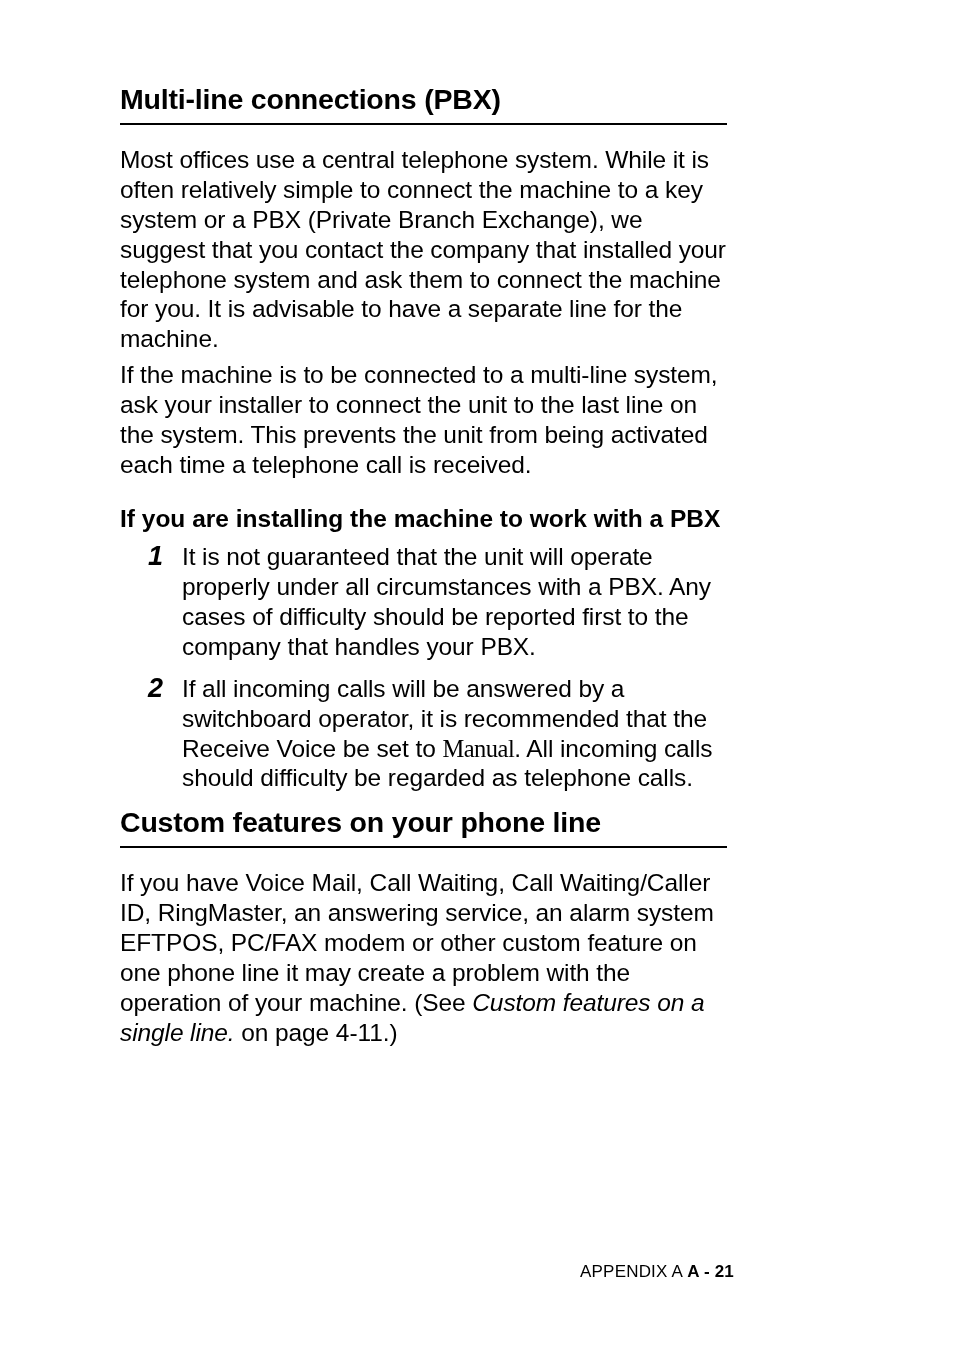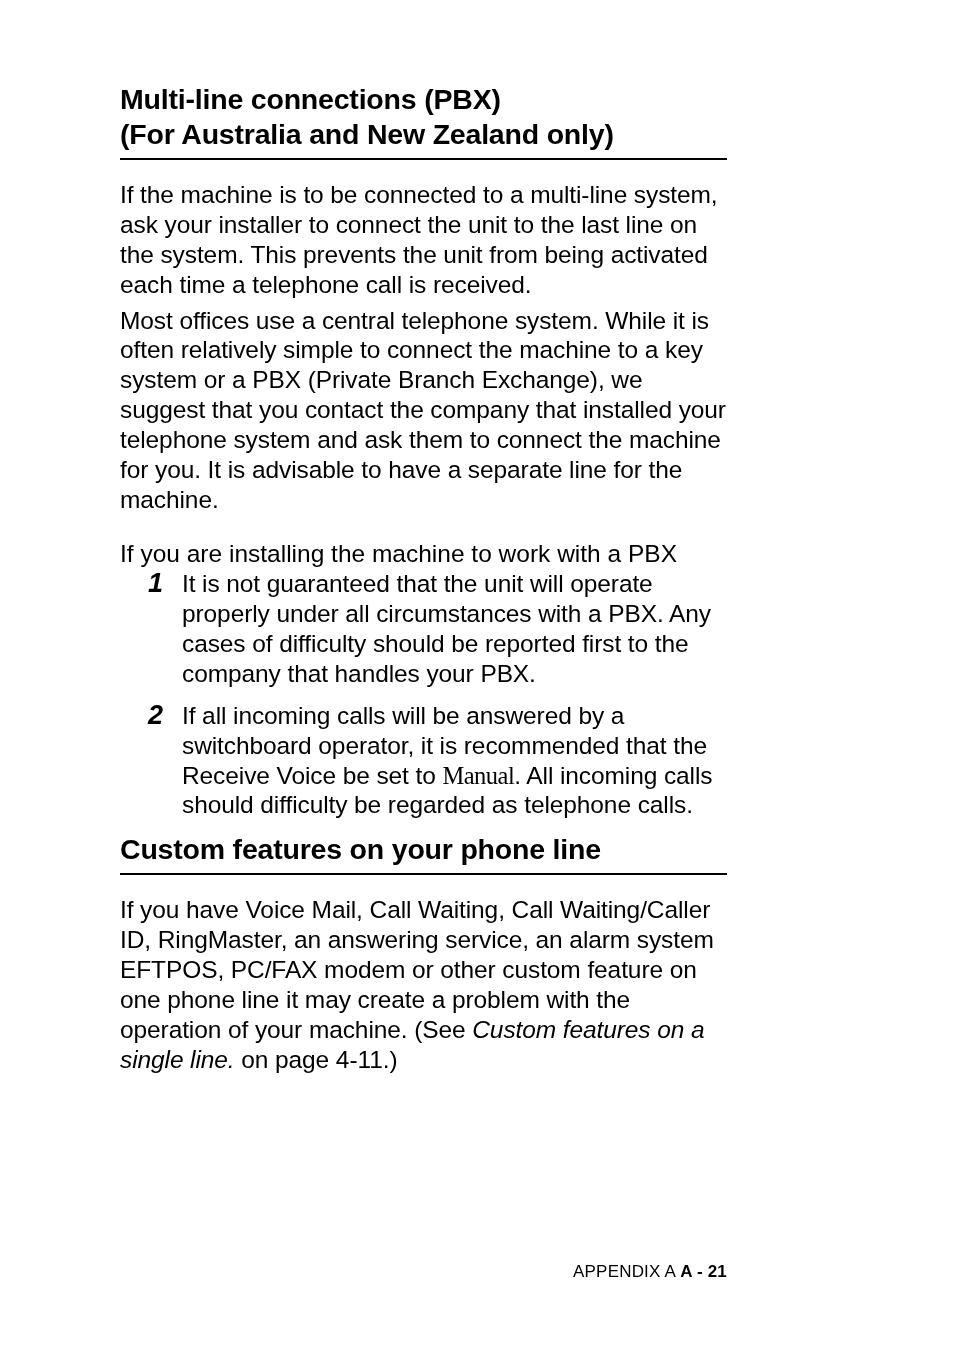--- a/index.html
+++ b/index.html
@@ -31,24 +31,25 @@
   }
   .body-text {
     font-family: Arial, Helvetica, sans-serif;
     font-size: 24.5px;
     line-height: 1.22;
     letter-spacing: -0.1px;
   }
   .block { margin-bottom: 6px; }
   .subhead {
     font-family: Arial, Helvetica, sans-serif;
-    font-weight: 400;
+    font-weight: 700;
     font-size: 24.5px;
     line-height: 1.25;
     margin-top: 24px;
+    margin-bottom: 8px;
   }
   .list {
     margin-left: 28px;
   }
   .list-item {
     display: flex;
     align-items: flex-start;
     gap: 14px;
     margin-bottom: 12px;
   }
@@ -63,40 +64,39 @@
   }
   .mono {
     font-family: Liberation Serif, serif;
     letter-spacing: -0.5px;
   }
   .section2 { }
   .italic { font-style: italic; }
   .footer {
     position: absolute;
     bottom: 70px;
-    right: 105px;
+    right: 98px;
     font-family: Arial, Helvetica, sans-serif;
     font-size: 17px;
     letter-spacing: 0.2px;
   }
   .footer .pageno { font-weight: 700; }
 </style>
 </head>
 <body>
 
 <div class="page">
 
   <div>
     <h2 class="h2">
       <span>Multi-line connections (PBX)</span><br>
-      <span>(For Australia and New Zealand only)</span>
     </h2>
     <hr class="hr">
+    <p class="body-text block">Most offices use a central telephone system. While it is often relatively simple to connect the machine to a key system or a PBX (Private Branch Exchange), we suggest that you contact the company that installed your telephone system and ask them to connect the machine for you. It is advisable to have a separate line for the machine.</p>
     <p class="body-text block">If the machine is to be connected to a multi-line system, ask your installer to connect the unit to the last line on the system. This prevents the unit from being activated each time a telephone call is received.</p>
-    <p class="body-text block">Most offices use a central telephone system. While it is often relatively simple to connect the machine to a key system or a PBX (Private Branch Exchange), we suggest that you contact the company that installed your telephone system and ask them to connect the machine for you. It is advisable to have a separate line for the machine.</p>
 
     <p class="subhead">If you are installing the machine to work with a PBX</p>
 
     <div class="list">
       <div class="list-item">
         <div class="list-marker">1</div>
         <div class="body-text">It is not guaranteed that the unit will operate properly under all circumstances with a PBX. Any cases of difficulty should be reported first to the company that handles your PBX.</div>
       </div>
       <div class="list-item">
         <div class="list-marker">2</div>

